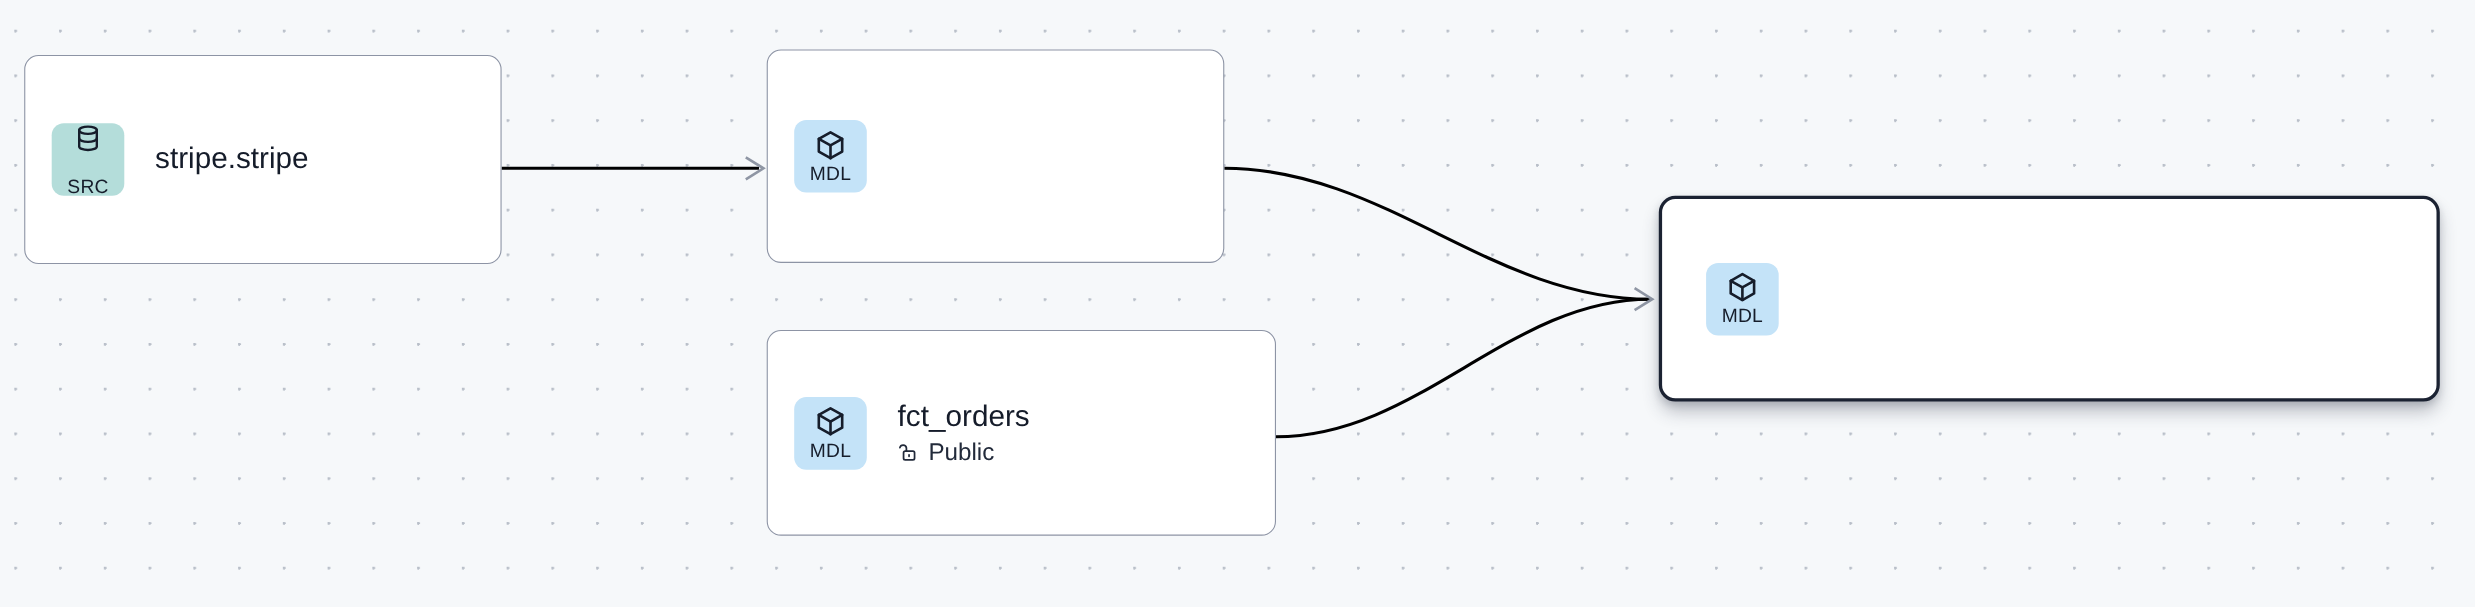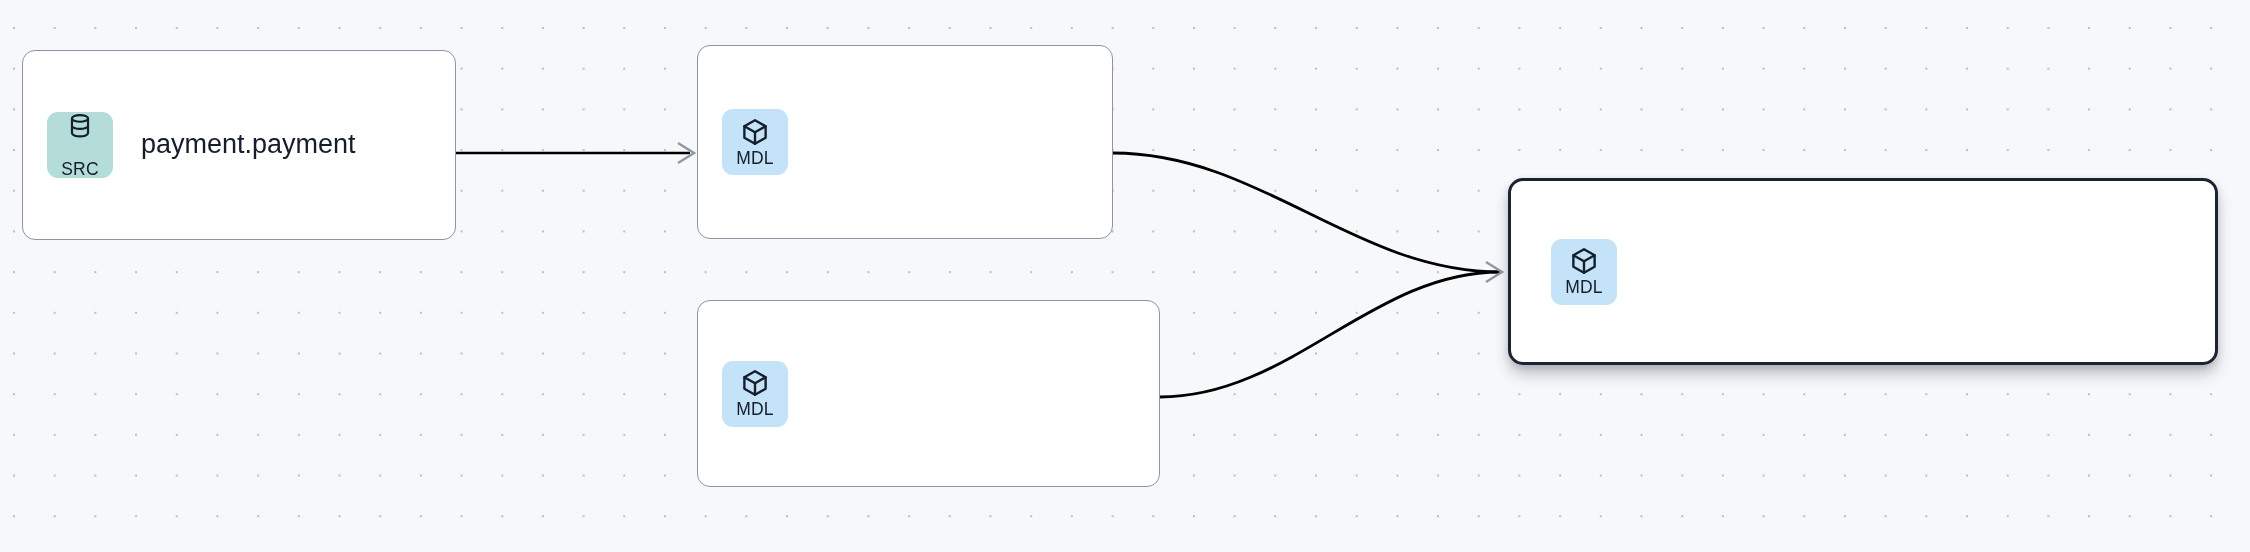--- a/index.html
+++ b/index.html
@@ -143,21 +143,21 @@
   <div class="node" id="node-stripe-payment">
     <div class="badge src">
       <svg width="30" height="30" viewBox="0 0 24 24" fill="none" stroke="#161d2b" stroke-width="1.9" stroke-linecap="round" stroke-linejoin="round">
         <ellipse cx="12" cy="5.6" rx="7" ry="2.9"></ellipse>
         <path d="M5 5.6 v12.8 c0 1.6 3.1 2.9 7 2.9 s7 -1.3 7 -2.9 V5.6"></path>
         <path d="M5 11.9 c0 1.6 3.1 2.9 7 2.9 s7 -1.3 7 -2.9"></path>
       </svg>
       <span class="badge-label">SRC</span>
     </div>
     <div class="node-text">
-      <div class="node-title">payment.payment</div>
+      <div class="node-title">stripe.stripe</div>
     </div>
   </div>
 
   <div class="node" id="node-stg-payments">
     <div class="badge mdl">
       <svg width="30" height="30" viewBox="0 0 24 24" fill="none" stroke="#161d2b" stroke-width="1.9" stroke-linecap="round" stroke-linejoin="round">
         <path d="M12 2.6 L20.5 7.4 L20.5 16.6 L12 21.4 L3.5 16.6 L3.5 7.4 Z"></path>
         <path d="M3.5 7.4 L12 12.2 L20.5 7.4"></path>
         <path d="M12 12.2 L12 21.4"></path>
       </svg>
@@ -167,20 +167,31 @@
 
   <div class="node" id="node-fct-orders">
     <div class="badge mdl">
       <svg width="30" height="30" viewBox="0 0 24 24" fill="none" stroke="#161d2b" stroke-width="1.9" stroke-linecap="round" stroke-linejoin="round">
         <path d="M12 2.6 L20.5 7.4 L20.5 16.6 L12 21.4 L3.5 16.6 L3.5 7.4 Z"></path>
         <path d="M3.5 7.4 L12 12.2 L20.5 7.4"></path>
         <path d="M12 12.2 L12 21.4"></path>
       </svg>
       <span class="badge-label">MDL</span>
     </div>
+    <div class="node-text">
+      <div class="node-title">fct_orders</div>
+      <div class="node-sub">
+        <svg width="20" height="20" viewBox="0 0 24 24" fill="none" stroke="#222a3a" stroke-width="1.9" stroke-linecap="round" stroke-linejoin="round">
+          <rect x="6.5" y="11" width="12" height="9.5" rx="1.8"></rect>
+          <path d="M9.6 11 V7.4 a3.6 3.6 0 0 0 -7.1 -0.2"></path>
+          <path d="M12.5 15 v1.6"></path>
+        </svg>
+        <span>Public</span>
+      </div>
+    </div>
   </div>
 
   <div class="node selected" id="node-agg-journey">
     <div class="badge mdl">
       <svg width="30" height="30" viewBox="0 0 24 24" fill="none" stroke="#161d2b" stroke-width="1.9" stroke-linecap="round" stroke-linejoin="round">
         <path d="M12 2.6 L20.5 7.4 L20.5 16.6 L12 21.4 L3.5 16.6 L3.5 7.4 Z"></path>
         <path d="M3.5 7.4 L12 12.2 L20.5 7.4"></path>
         <path d="M12 12.2 L12 21.4"></path>
       </svg>
       <span class="badge-label">MDL</span>

